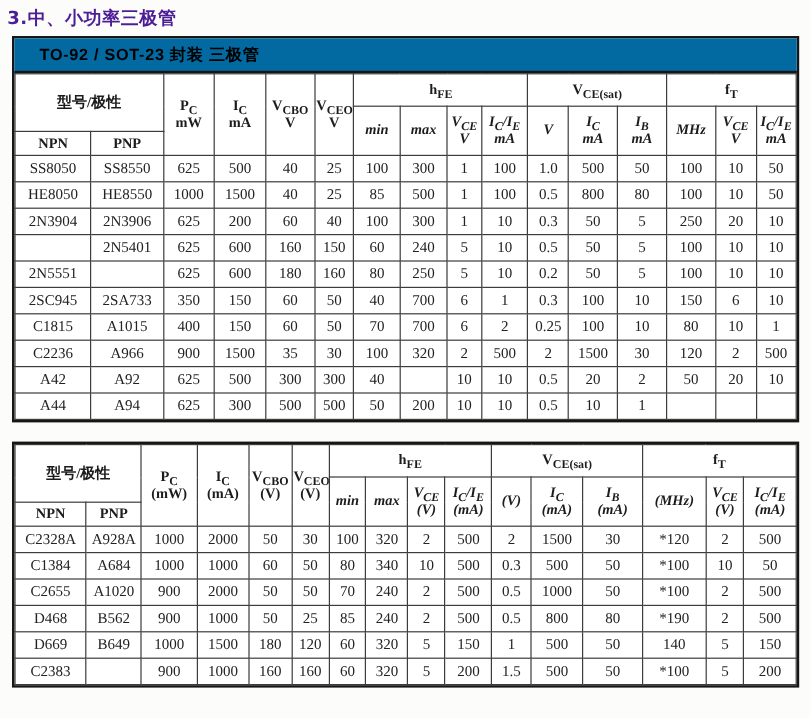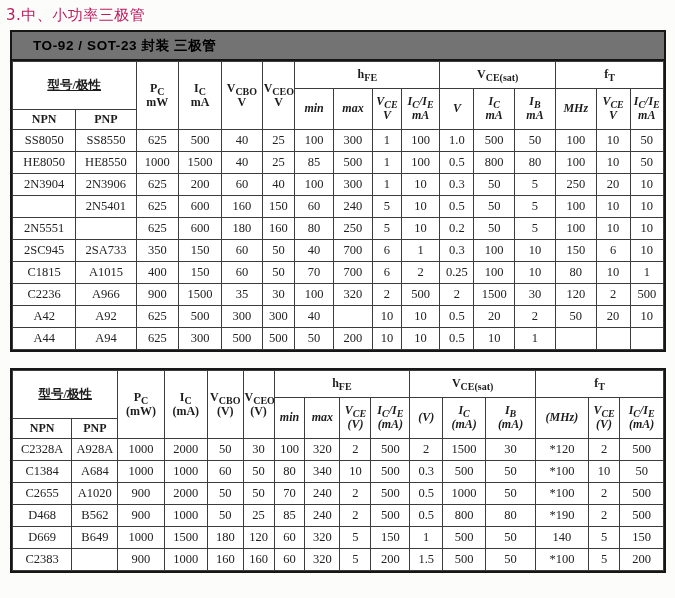--- a/index.html
+++ b/index.html
@@ -1,47 +1,47 @@
 <!DOCTYPE html>
 <html><head>
 <meta charset="utf-8">
 <style>
   html,body{margin:0;padding:0;background:#fcfcfb;}
   body{width:675px;height:598px;font-family:"Liberation Serif","DejaVu Serif",serif;color:#1c1c1c;}
   .page{padding:2px 0 0 0;}
   .page-title{
     font-family:"DejaVu Sans","Liberation Sans",sans-serif;
-    font-size:15px;font-weight:normal;color:#be185d;
+    font-size:15px;font-weight:bold;color:#4c1d95;
     margin:4px 0 5px 6px;letter-spacing:0.5px;
   }
   .tbl-wrap{
     width:652px;margin-left:10px;background:#fff;
     border:2px solid #161616;
   }
   .tbl-wrap + .tbl-wrap{margin-top:16px;}
   .tbl-title{
-    background:#737373;
+    background:#0369a1;
     border-bottom:2px solid #161616;
     font-family:"Liberation Sans","DejaVu Sans",sans-serif;
     font-size:13.5px;font-weight:bold;color:#000;
     padding:5px 0 4px 21px;letter-spacing:0.6px;
   }
   table{border-collapse:collapse;width:100%;table-layout:fixed;}
   th,td{
     border:1px solid #3c3c3c;
     text-align:center;vertical-align:middle;
     padding:0 1px;overflow:hidden;
   }
   th{font-size:12px;font-weight:bold;line-height:1.15;}
   td{font-size:12.5px;height:21px;color:#222;}
   sub{font-size:10px;line-height:0;}
   tr.h1{height:27px;}
   tr.h2{height:21px;font-style:italic;}
   tr.h3{height:20px;}
-  th.model{font-size:12.5px;text-decoration:underline;}
+  th.model{font-size:12.5px;}
 </style>
 </head>
 <body>
 
 <div class="page">
 
   <div class="page-title">3.中、小功率三极管</div>
 
   <div class="tbl-wrap">
     <div class="tbl-title">TO-92 / SOT-23 封装 三极管</div>

